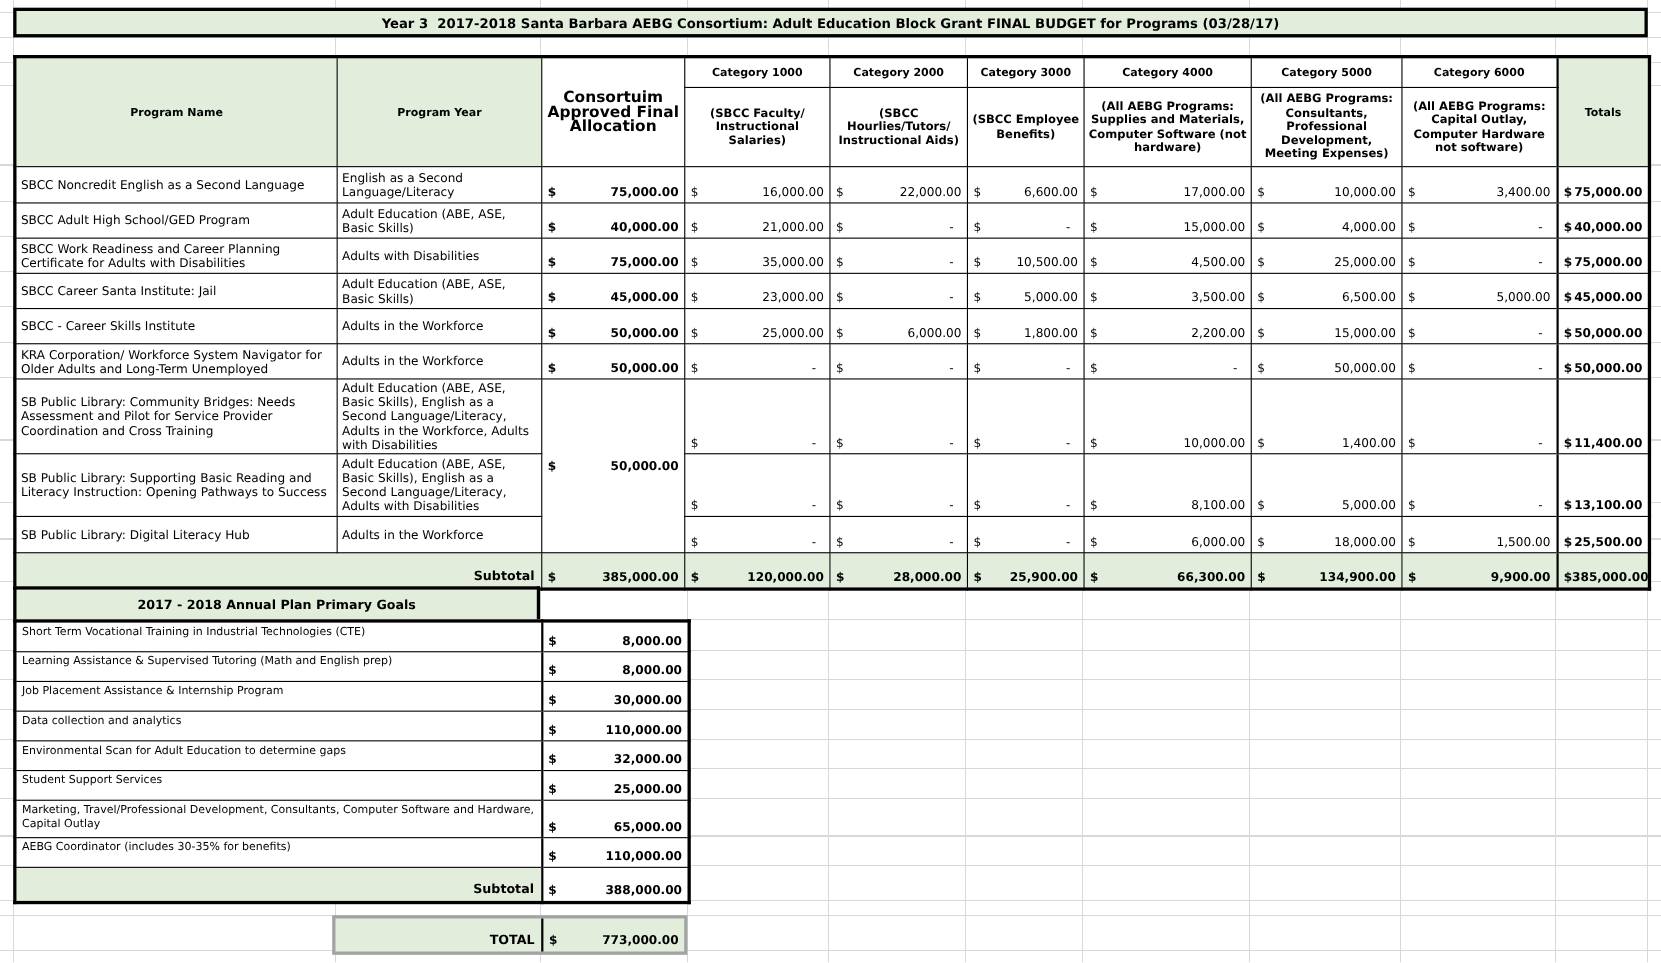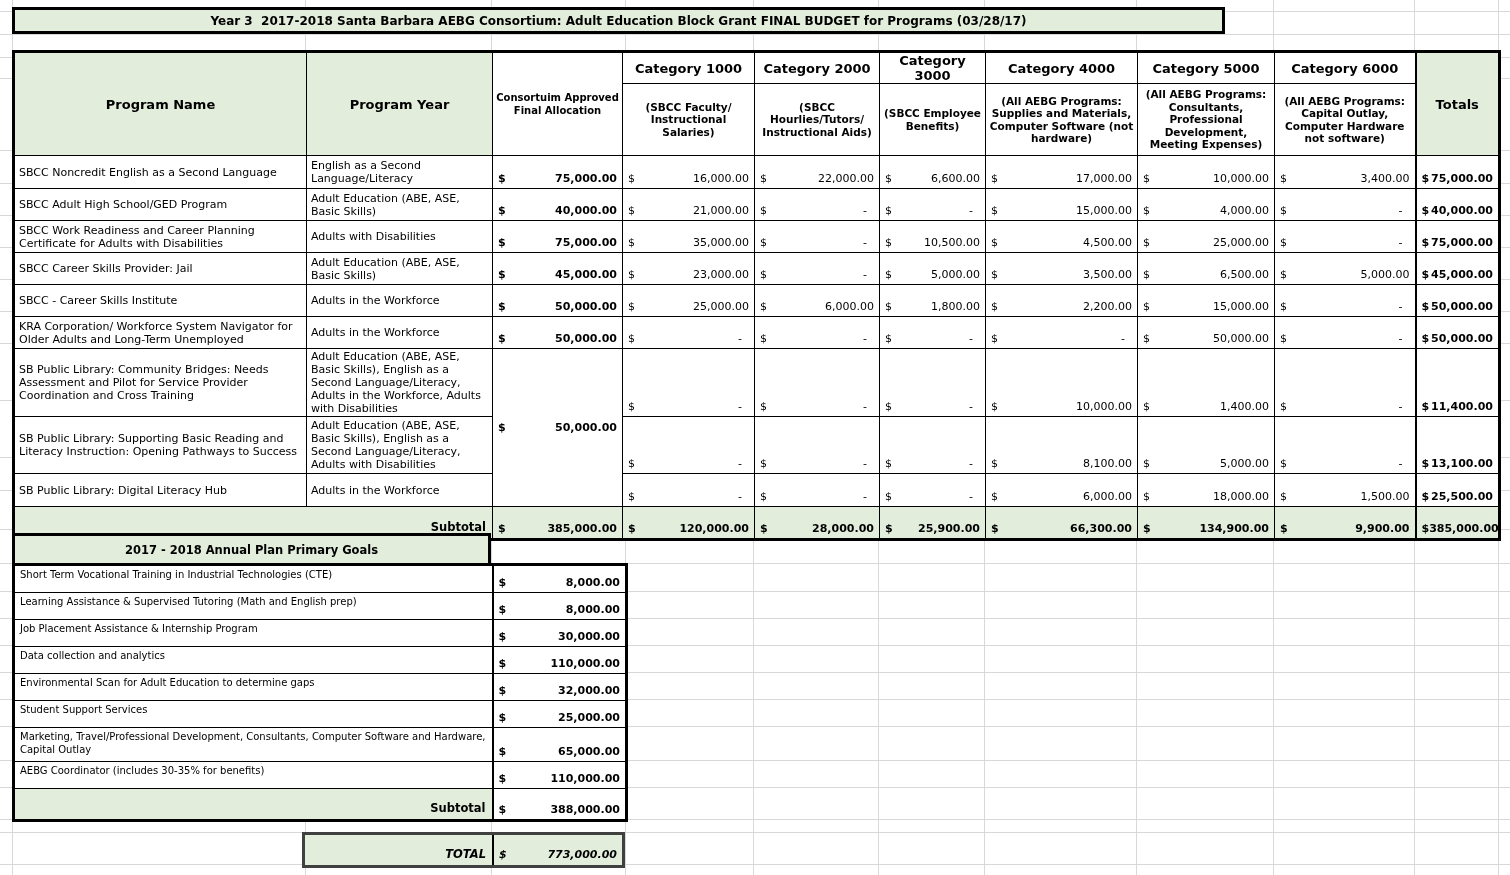--- a/index.html
+++ b/index.html
@@ -3,33 +3,33 @@
 <meta charset="utf-8">
 <style>
   html,body{margin:0;padding:0;background:#fff;}
   .sheet{
     position:relative;width:1510px;height:875px;background:#ffffff;
     font-family:"DejaVu Sans","Liberation Sans",sans-serif;color:#000;overflow:hidden;
   }
   .grid{position:absolute;left:0;top:0;}
   
   .title-bar{
-    position:absolute;left:12px;top:7px;width:1213px;height:27px;box-sizing:border-box;
+    position:absolute;left:12px;top:7px;width:1486px;height:27px;box-sizing:border-box;
     background:var(--green);border:3px solid #000;
     display:flex;align-items:center;justify-content:center;
   }
   .title-bar span{font-weight:bold;font-size:12px;white-space:pre;}
   
   table.main{
     position:absolute;left:12px;top:50px;width:1486px;box-sizing:border-box;
     border-collapse:collapse;table-layout:fixed;border:3px solid #000;background:#fff;
   }
   table.main th,table.main td{border:1px solid #000;box-sizing:border-box;background:#fff;overflow:hidden;}
   table.main th{font-weight:bold;text-align:center;vertical-align:middle;padding:0 3px;}
-  .r-cat th{height:28px;font-size:13px;}
+  .r-cat th{height:28px;font-size:10px;}
   .r-desc th{height:72px;font-size:10.5px;line-height:12.5px;}
   th.green,td.green{background:var(--green) !important;}
   .tl{border-left:2px solid #000 !important;}
   td.name,td.areas{font-size:11px;line-height:13px;vertical-align:middle;padding:1px 4px;}
   td.amt{vertical-align:bottom;padding:0 0 3px 0;}
   td.amt.mid{vertical-align:middle;padding:0;}
   .acct{display:flex;justify-content:space-between;align-items:baseline;font-size:11px;line-height:13px;padding:0 5px;}
   .acct.b{font-weight:bold;}
   .acct .val.dash{padding-right:7px;}
   td.sub-label{font-weight:bold;font-size:11.5px;text-align:right;vertical-align:bottom;padding:0 6px 4px 0;}
@@ -44,21 +44,21 @@
   table.ap{
     position:absolute;left:12px;top:563px;width:613px;box-sizing:border-box;
     border-collapse:collapse;table-layout:fixed;border:3px solid #000;background:#fff;
   }
   table.ap td{border:1px solid #000;box-sizing:border-box;background:#fff;overflow:hidden;}
   td.goal{font-size:10px;line-height:13px;vertical-align:top;padding:2px 5px;}
   table.ap td.vcol{border-left:2px solid #000;}
   
   .total-box{
     position:absolute;left:302px;top:832px;width:323px;height:36px;box-sizing:border-box;
-    background:var(--green);border:3px solid #404040;display:flex;font-style:italic;
+    background:var(--green);border:3px solid #a3a3a3;display:flex;
   }
   .t-label{
     width:189px;box-sizing:border-box;border-right:2px solid #000;
     display:flex;align-items:flex-end;justify-content:flex-end;
     font-weight:bold;font-size:11.5px;padding:0 6px 4px 0;
   }
   .t-value{flex:1;display:flex;align-items:flex-end;box-sizing:border-box;padding-bottom:4px;}
   .t-value .acct{width:100%;}
   :root{--green:#e2eedb;}
 </style>
@@ -124,21 +124,21 @@
         <col style="width:106px">
       <col style="width:152px">
         <col style="width:137px">
         <col style="width:141px">
       <col style="width:84px">
     </colgroup>
     <thead>
       <tr class="r-cat">
         <th class="green" rowspan="2">Program Name</th>
         <th class="green" rowspan="2">Program Year</th>
-        <th rowspan="2" style="font-size:10px;line-height:13px;margin-left:44px;">Consortuim Approved Final Allocation</th>
+        <th rowspan="2" style="font-size:14px;line-height:13px;margin-left:44px;">Consortuim Approved Final Allocation</th>
         <th>Category 1000</th>
         <th>Category 2000</th>
         <th>Category 3000</th>
         <th>Category 4000</th>
         <th>Category 5000</th>
         <th>Category 6000</th>
         <th class="green tl" rowspan="2">Totals</th>
       </tr>
       <tr class="r-desc">
         <th>(SBCC Faculty/ Instructional Salaries)</th>
@@ -300,21 +300,21 @@
             </div>
           </td>
           <td class="amt tl">
             <div class="acct b">
               <span class="cur">$</span>
               <span class="val">75,000.00</span>
             </div>
           </td>
         </tr>
         <tr style="height: 32px;">
-          <td class="name">SBCC Career Skills Provider: Jail</td>
+          <td class="name">SBCC Career Santa Institute: Jail</td>
           <td class="areas">Adult Education (ABE, ASE, Basic Skills)</td>
           <td class="amt">
             <div class="acct b">
               <span class="cur">$</span>
               <span class="val">45,000.00</span>
             </div>
           </td>
           <td class="amt">
             <div class="acct">
               <span class="cur">$</span>

